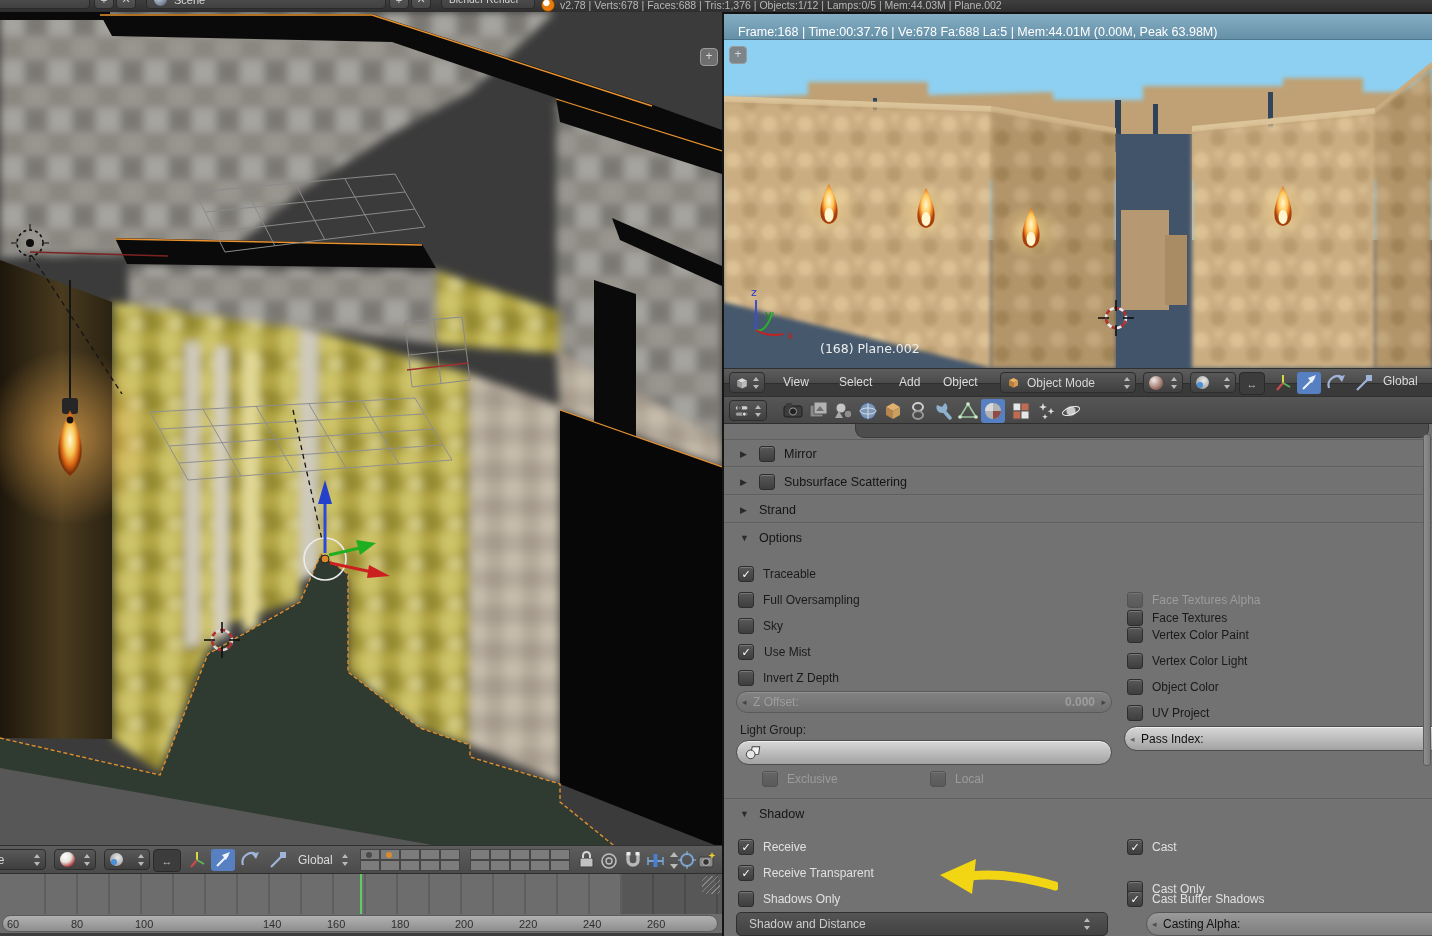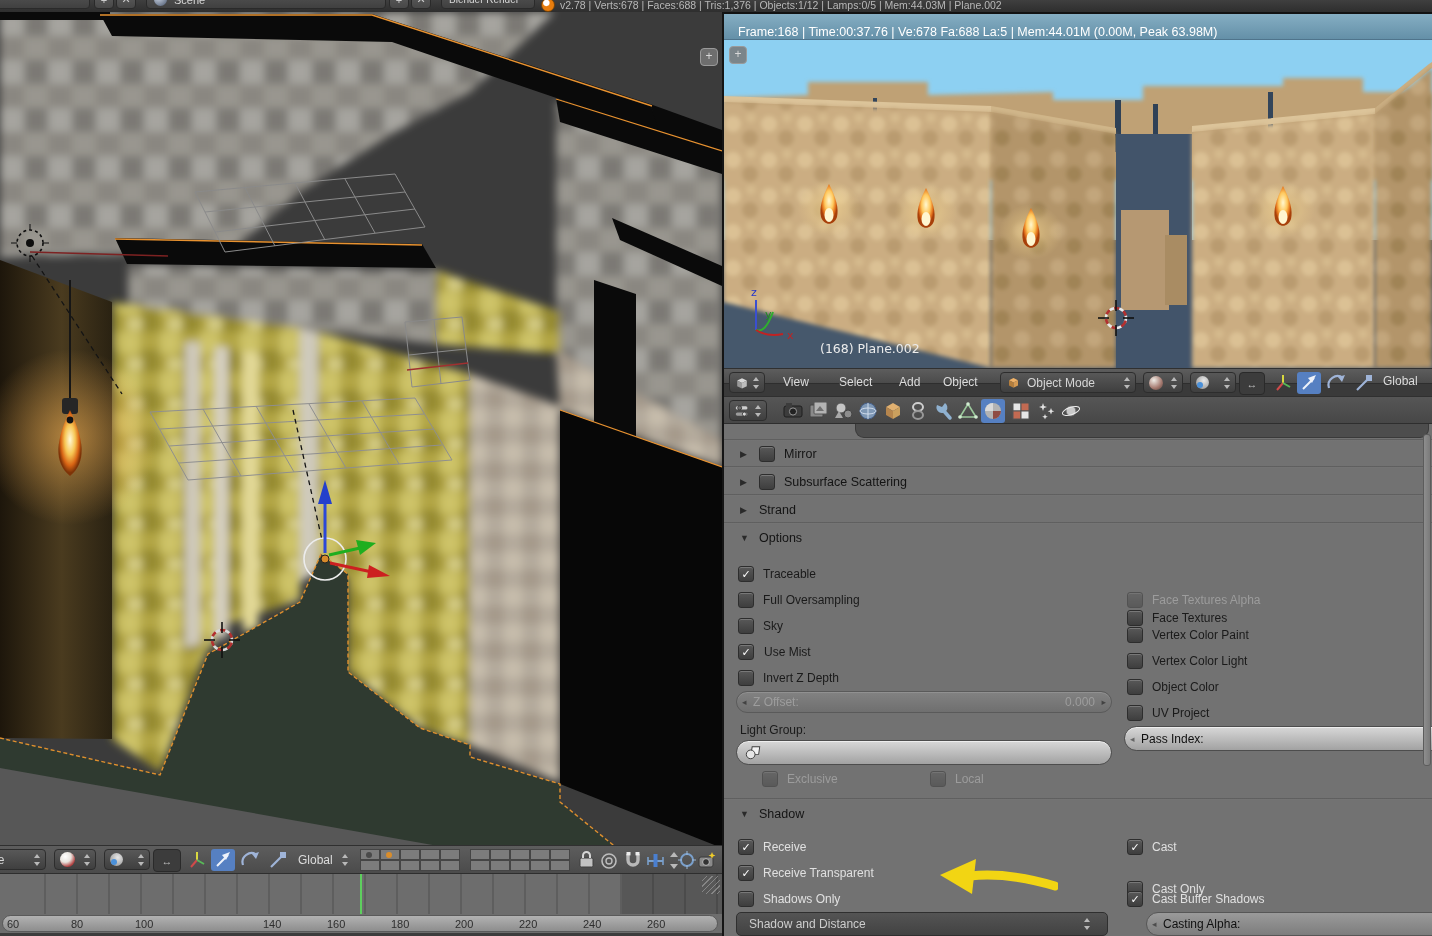--- a/index.html
+++ b/index.html
@@ -44,21 +44,21 @@
   .cb{width:14px;height:14px;flex:none;border-radius:3px;background:linear-gradient(#585858,#3e3e3e);
       border:1px solid #2d2d2d;box-shadow:inset 0 1px 0 rgba(255,255,255,.2);
       display:flex;align-items:center;justify-content:center;color:#fff;font-size:11px;line-height:14px;}
   .cb.checked::after{content:"✓";}
   .cbl{font-size:12px;color:#1a1a1a;white-space:nowrap;}
   .cbl.light{color:#e0e0e0;}
   .row-disabled .cb{opacity:.45;}
   .row-disabled .cbl{color:#9c9c9c;}
   .slider{position:absolute;height:22px;border-radius:11px;display:flex;align-items:center;
       padding:0 16px;font-size:12px;box-sizing:border-box;}
-  .slider .lv{margin-left:auto;}
+  .slider .lv{margin-left:auto;font-weight:bold;}
   .sl-dis{background:linear-gradient(#828282,#6f6f6f);border:1px solid #5a5a5a;color:#9d9d9d;box-shadow:inset 0 1px 0 rgba(255,255,255,.12);}
   .sl-light{background:linear-gradient(#d8d8d8,#a2a2a2);border:1px solid #4d4d4d;color:#101010;box-shadow:inset 0 1px 0 #eee;}
   .sl-mid{background:linear-gradient(#9a9a9a,#7d7d7d);border:1px solid #565656;color:#101010;}
   .arrL::before{content:"◂";font-size:9px;color:rgba(0,0,0,.45);position:absolute;left:5px;}
   .arrR::after{content:"▸";font-size:9px;color:rgba(0,0,0,.45);position:absolute;right:5px;}
   .plabel{position:absolute;font-size:12px;color:#1a1a1a;}
   .dd-menu{position:absolute;height:24px;background:linear-gradient(#545454,#424242);border:1px solid #2f2f2f;
       border-radius:5px;color:#cdcdcd;font-size:12px;display:flex;align-items:center;padding:0 12px;box-sizing:border-box;}
   #props-scrollbar{position:absolute;left:700px;top:10px;width:6px;height:330px;border-radius:3px;
       background:linear-gradient(90deg,#8e8e8e,#7a7a7a);border:1px solid #5c5c5c;}

